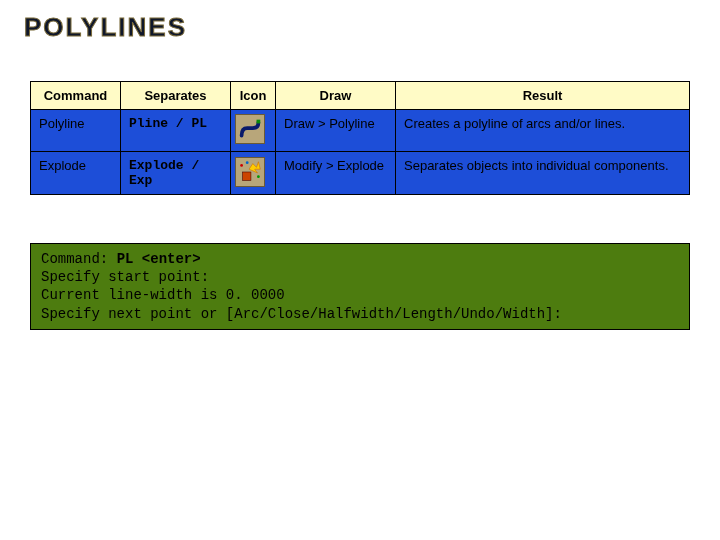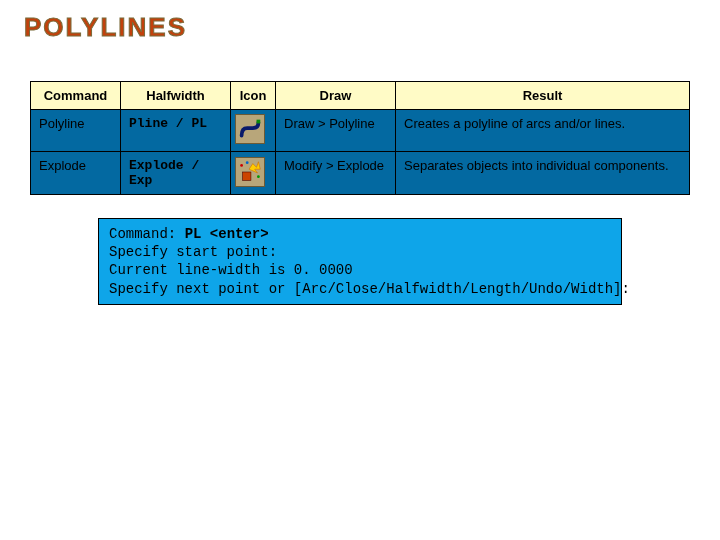--- a/index.html
+++ b/index.html
@@ -9,43 +9,43 @@
     font-family: Arial, Helvetica, sans-serif;
     background: #fff;
     width: 720px;
     height: 540px;
   }
   .page-title {
     font-family: Arial, sans-serif;
     font-size: 26px;
     font-weight: 900;
     letter-spacing: 2px;
-    color: #c2410c;
+    color: #0f172a;
     -webkit-text-stroke: 1px #7a6a3a;
     margin: 0 0 38px 4px;
   }
   table.cmd {
     border-collapse: collapse;
     width: 660px;
-    margin: 0 auto 23px auto;
+    margin: 0 auto 48px auto;
   }
   table.cmd th, table.cmd td {
     border: 1px solid #000;
     padding: 6px 8px;
     vertical-align: top;
     font-size: 13px;
     text-align: left;
   }
   table.cmd th {
     background: #fffbc6;
     font-weight: bold;
     text-align: center;
   }
   table.cmd td {
-    background: #0369a1;
+    background: #1d4ed8;
   }
   .keystroke {
     font-family: "Courier New", monospace;
     font-weight: bold;
     font-size: 14px;
   }
   .icon-cell {
     text-align: center;
     vertical-align: middle !important;
     padding: 4px !important;
@@ -58,24 +58,24 @@
     border: 1px solid #6b5a36;
     position: relative;
   }
   .tool-icon svg {
     position: absolute;
     top: 0; left: 0;
     width: 100%;
     height: 100%;
   }
   .cmdbox {
-    width: 524px;
+    width: 660px;
     margin: 0 auto;
     border: 1px solid #000;
-    background: #0ea5e9;
+    background: #4d7c0f;
     font-family: "Courier New", monospace;
     font-size: 14px;
     padding: 6px 10px;
     line-height: 1.3;
     white-space: pre;
   }
   .cmdbox .bold { font-weight: bold; }
   th:nth-child(1), td:nth-child(1) { width: 90px; }
   th:nth-child(2), td:nth-child(2) { width: 110px; }
   th:nth-child(3), td:nth-child(3) { width: 45px; }
@@ -83,21 +83,21 @@
 </style>
 </head>
 <body>
 
 <div class="page-title">POLYLINES</div>
 
 <table class="cmd">
   <thead>
     <tr>
       <th>Command</th>
-      <th>Halfwidth</th>
+      <th>Separates</th>
       <th>Icon</th>
       <th>Draw</th>
       <th>Result</th>
     </tr>
   </thead>
   <tbody>
     <tr>
       <td>Polyline</td>
       <td class="keystroke">Pline  / PL</td>
       <td class="icon-cell">

